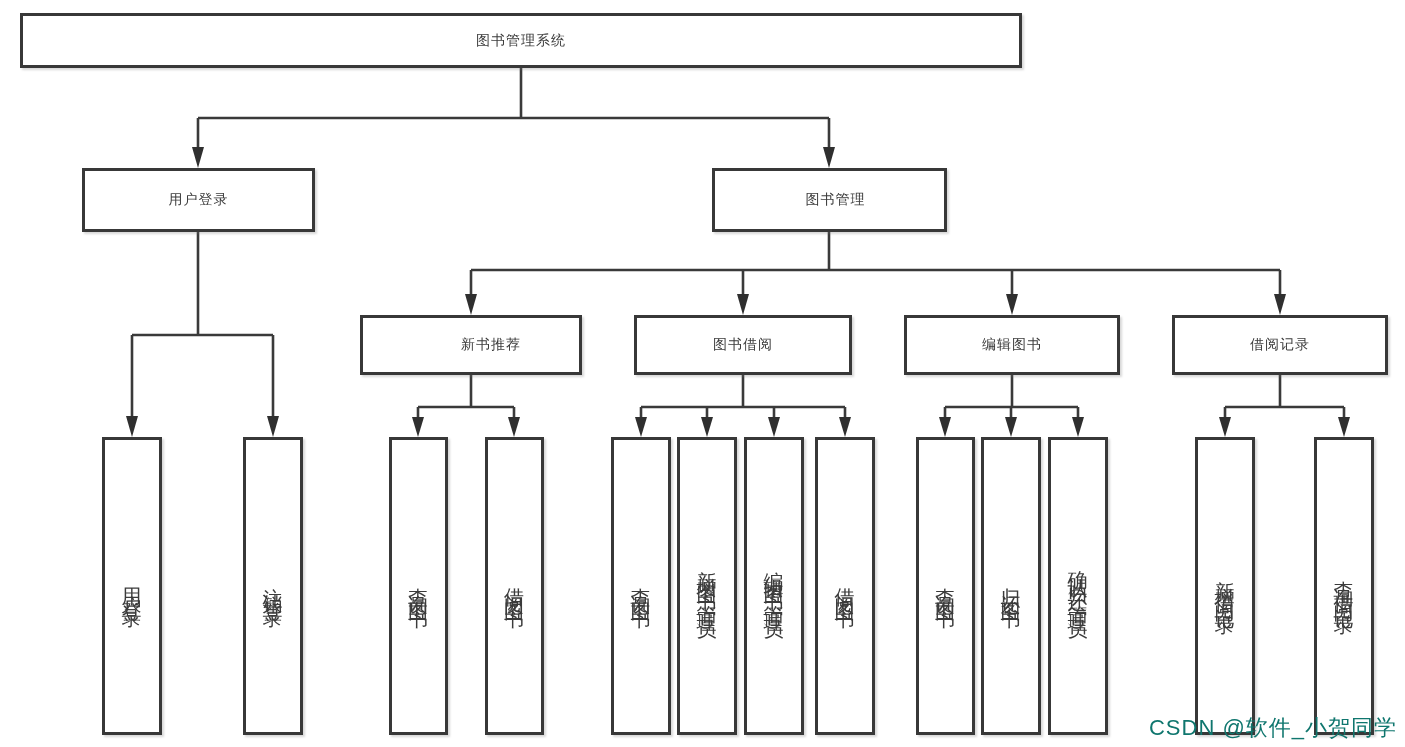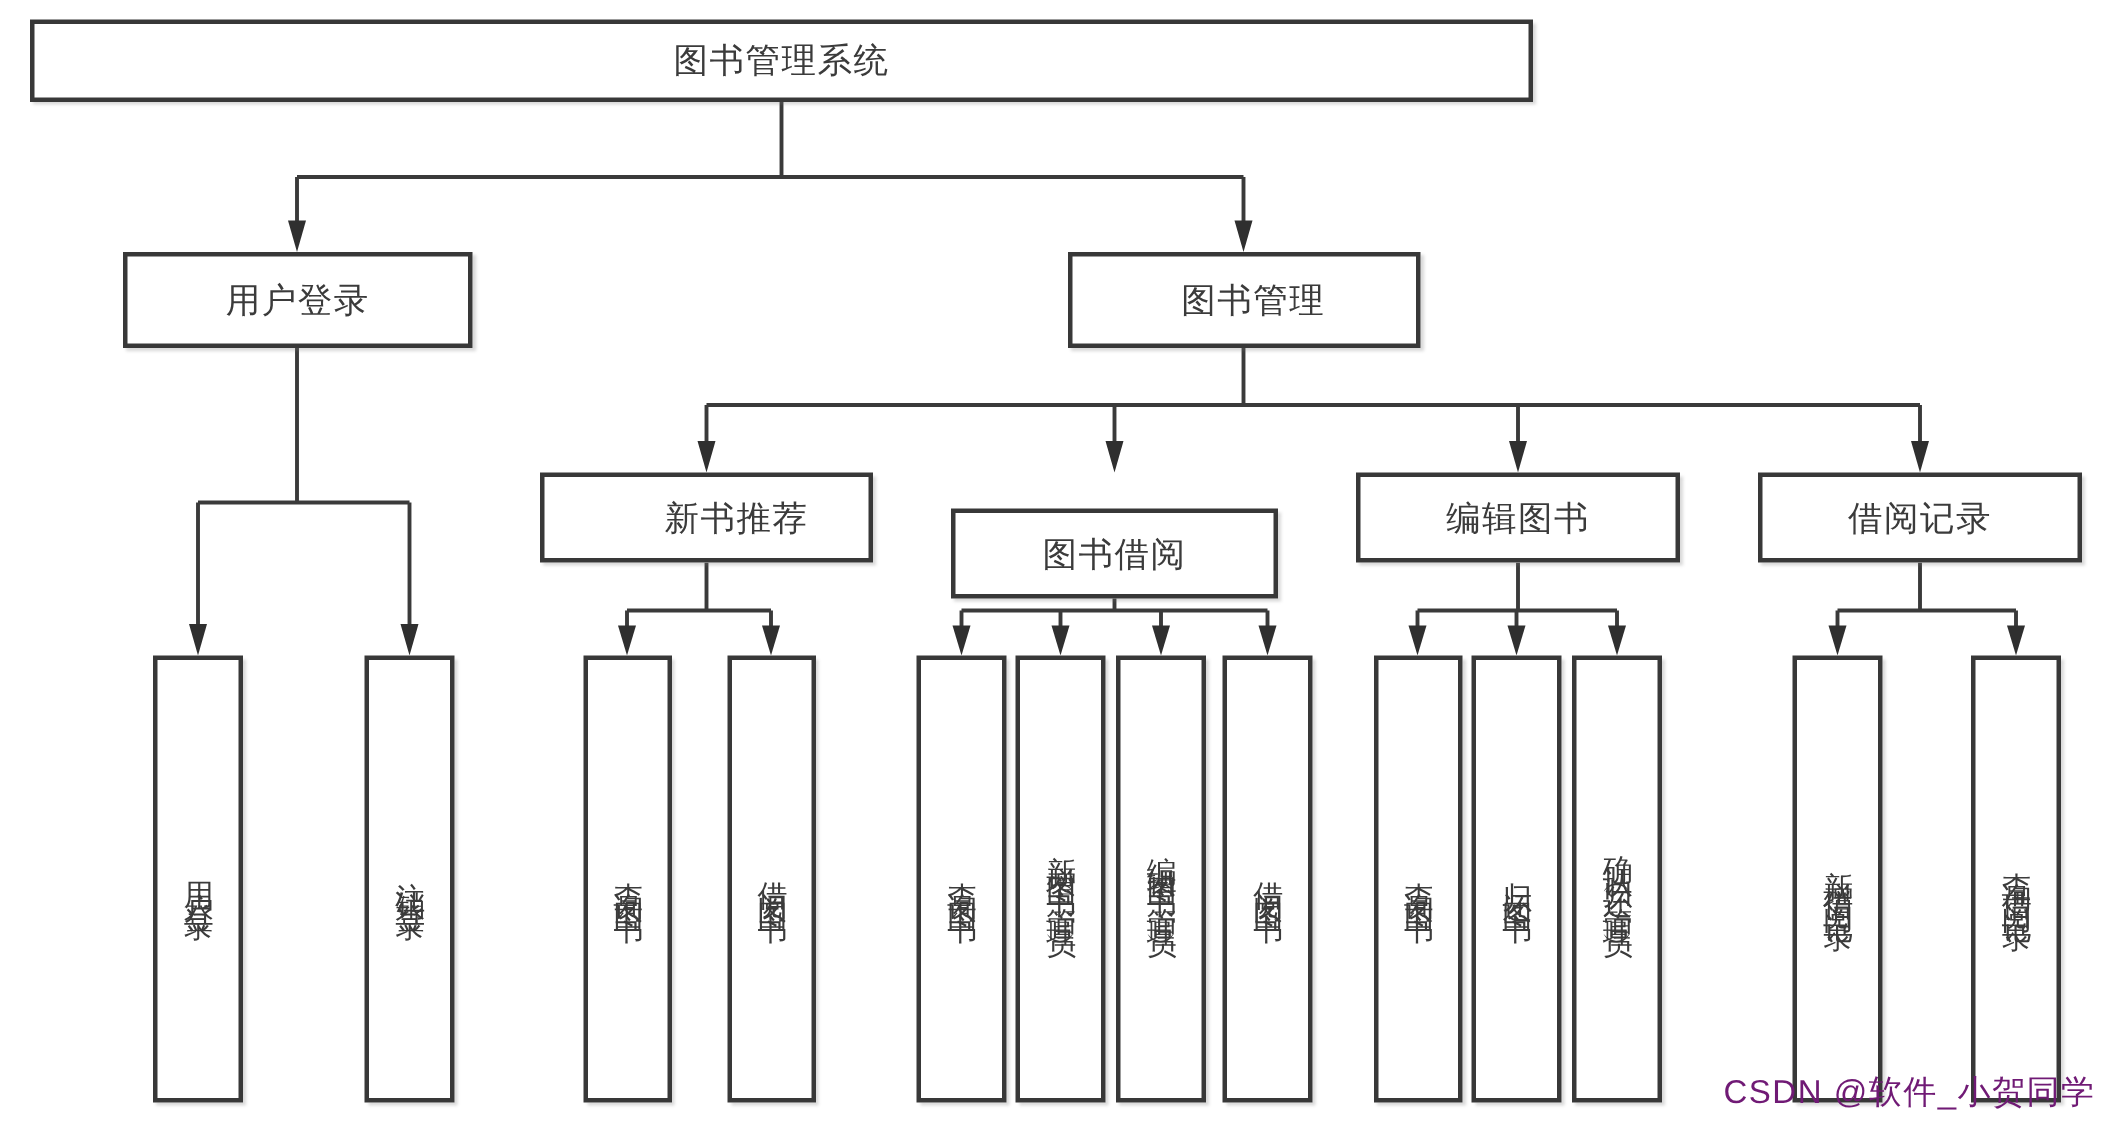--- a/index.html
+++ b/index.html
@@ -34,42 +34,42 @@
     background: #ffffff;
     border: 3px solid #383838;
     display: flex;
     align-items: center;
     justify-content: center;
     color: #3b3b3b;
     z-index: 2;
     box-shadow: 2px 2px 2px rgba(120,120,120,0.28);
   }
   .hbox {
-    font-size: 23px;
+    font-size: 14px;
     letter-spacing: 1px;
   }
   .vbox {
     top: 437px;
     height: 298px;
   }
   .vtext {
     writing-mode: vertical-rl;
     text-orientation: mixed;
     font-size: 20px;
     letter-spacing: 7px;
     line-height: 1;
     color: #3b3b3b;
     white-space: nowrap;
   }
   
   .n-root  { left: 20px;  top: 13px;  width: 1002px; height: 55px; }
   .n-login { left: 82px;  top: 168px; width: 233px;  height: 64px; }
   .n-mgmt  { left: 712px; top: 168px; width: 235px;  height: 64px; padding-left: 12px; }
   .n-rec   { left: 360px; top: 315px; width: 222px;  height: 60px; padding-left: 40px; }
-  .n-bor   { left: 634px; top: 315px; width: 218px;  height: 60px; margin-top: 24px; }
+  .n-bor   { left: 634px; top: 315px; width: 218px;  height: 60px; }
   .n-cur   { left: 904px; top: 315px; width: 216px;  height: 60px; }
   .n-rcd   { left: 1172px;top: 315px; width: 216px;  height: 60px; }
   
   .l1  { left: 102px;  width: 60px; }
   .l2  { left: 243px;  width: 60px; }
   .l3  { left: 389px;  width: 59px; }
   .l4  { left: 485px;  width: 59px; }
   .l5  { left: 611px;  width: 60px; }
   .l6  { left: 677px;  width: 60px; }
   .l7  { left: 744px;  width: 60px; }
@@ -77,21 +77,21 @@
   .l9  { left: 916px;  width: 59px; }
   .l10 { left: 981px;  width: 60px; }
   .l11 { left: 1048px; width: 60px; }
   .l12 { left: 1195px; width: 60px; }
   .l13 { left: 1314px; width: 60px; }
   .watermark {
     position: absolute;
     right: 8px;
     bottom: 4px;
     font-size: 22px;
-    color: #701a75;
+    color: #0f766e;
     letter-spacing: 1px;
     z-index: 3;
   }
 </style>
 </head>
 <body>
 
 <div class="canvas">
 
   <svg class="connectors" viewBox="0 0 1405 747" xmlns="http://www.w3.org/2000/svg">

